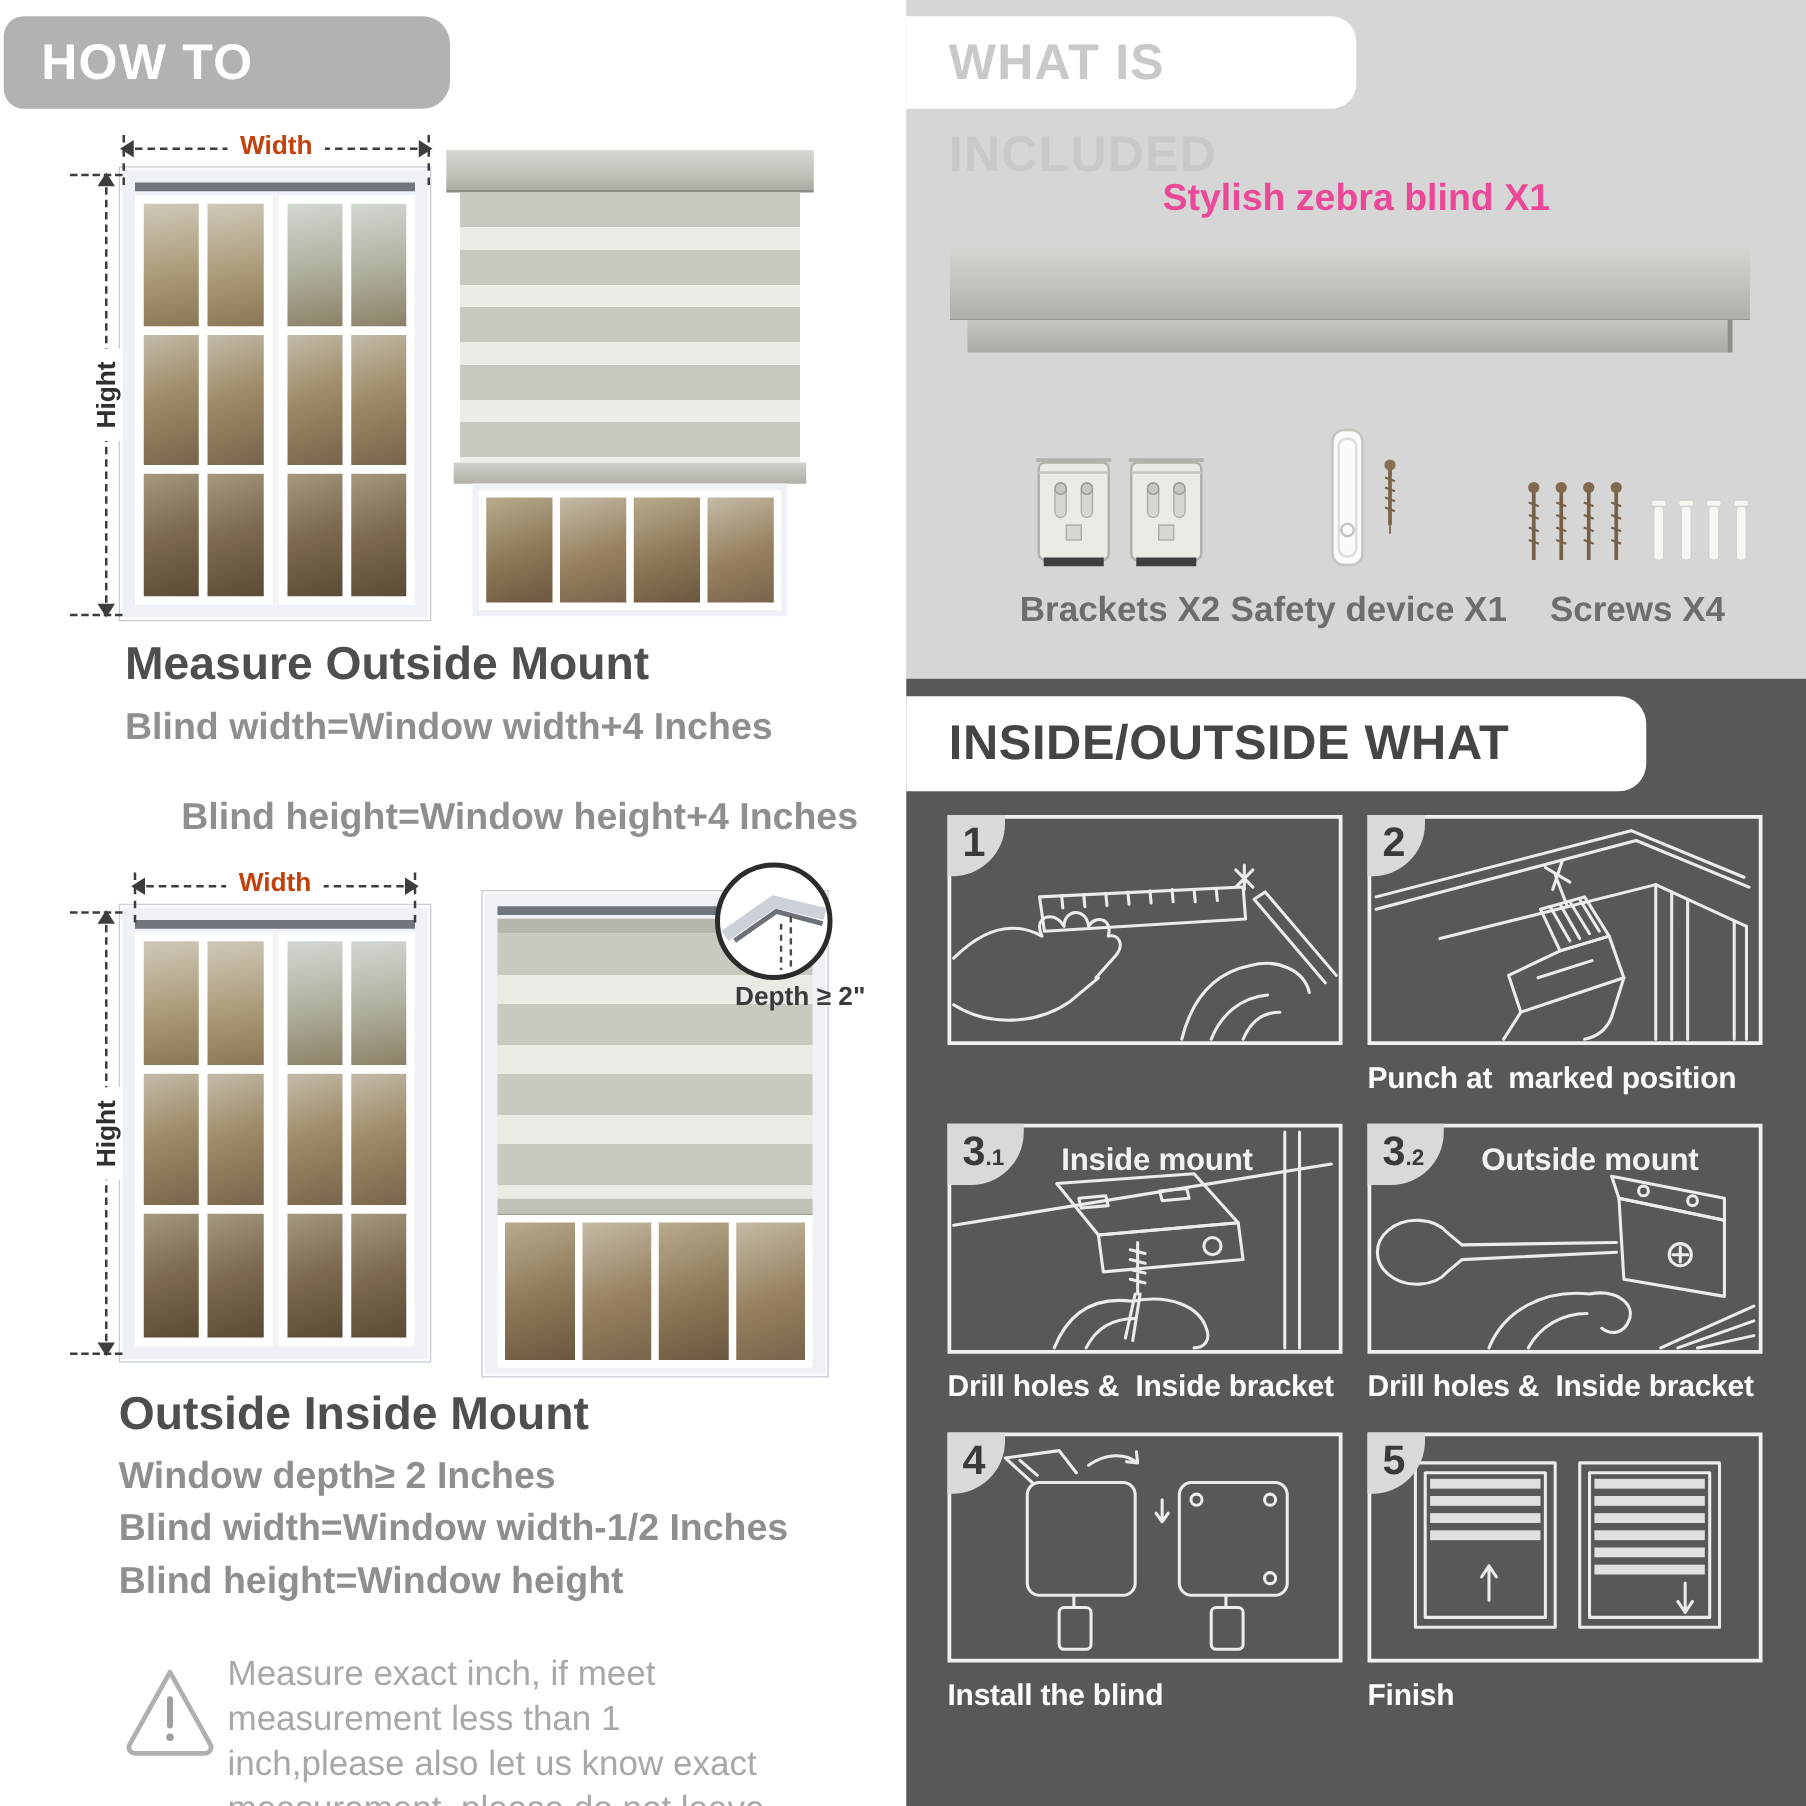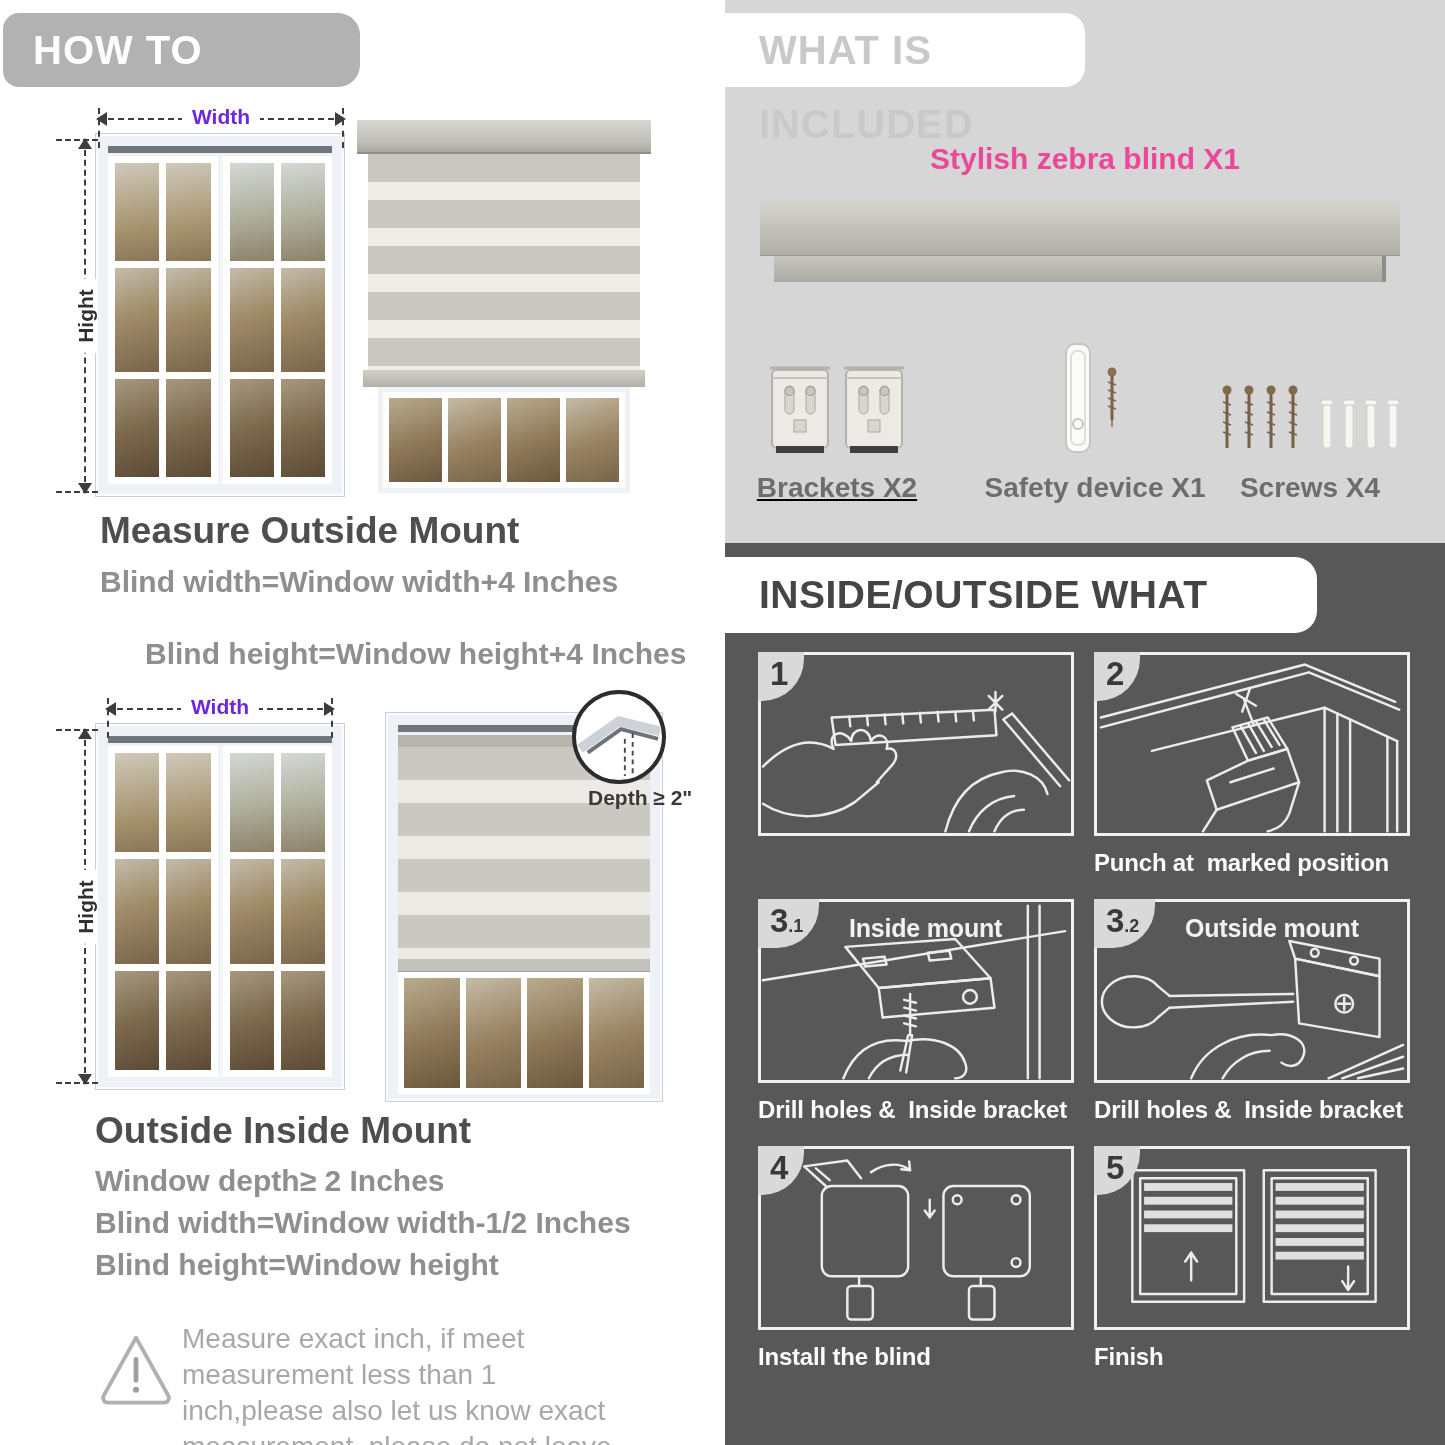--- a/index.html
+++ b/index.html
@@ -25,21 +25,21 @@
   .pane:nth-child(n+5){background:linear-gradient(160deg,#a5997f,#7c694e 50%,#5b4a35);}
 
   
   .h-measure{height:0;border-top:2px dashed #3d3d3d;}
   .h-measure .ah{position:absolute;width:0;height:0;border:7px solid transparent;top:-8px;}
   .h-measure .ah.l{left:-2px;border-right:11px solid #3d3d3d;border-left:0;}
   .h-measure .ah.r{right:-2px;border-left:11px solid #3d3d3d;border-right:0;}
   .h-measure .tick{position:absolute;width:0;height:40px;border-left:2px dashed #3d3d3d;top:-12px;}
   .h-measure .tick.l{left:0;} .h-measure .tick.r{right:0;}
   .m-label{position:absolute;top:-15px;left:50%;transform:translateX(-50%);background:#fff;
-           padding:0 10px;font-size:21px;font-weight:bold;color:#6d28d9;white-space:nowrap;}
+           padding:0 10px;font-size:21px;font-weight:bold;color:#c2410c;white-space:nowrap;}
   .v-measure{width:0;border-left:2px dashed #3d3d3d;}
   .v-measure .ah{position:absolute;width:0;height:0;border:7px solid transparent;left:-8px;}
   .v-measure .ah.u{top:-2px;border-bottom:11px solid #3d3d3d;border-top:0;}
   .v-measure .ah.d{bottom:-2px;border-top:11px solid #3d3d3d;border-bottom:0;}
   .v-measure .tick{position:absolute;height:0;width:42px;border-top:2px dashed #3d3d3d;left:-30px;}
   .v-measure .tick.u{top:-1px;} .v-measure .tick.d{bottom:-1px;}
   .m-label-v{position:absolute;top:50%;left:0;transform:translate(-50%,-50%) rotate(-90deg);
              background:#fff;padding:0 10px;font-size:21px;font-weight:bold;color:#303030;white-space:nowrap;}
 
   
@@ -226,21 +226,21 @@
 
 <div class="abs inc-bg"></div>
 <div class="abs inc-header">WHAT IS INCLUDED</div>
 <div class="abs inc-product">Stylish zebra blind X1</div>
 
 <div class="abs" style="left:760px;top:198px;width:640px;">
   <div class="rail-top"></div>
   <div class="rail-bot"></div>
 </div>
 
-<div class="abs inc-item" style="left:729px;width:216px;text-decoration:underline;">
+<div class="abs inc-item" style="left:788px;width:216px;">
   <div class="item-art">
     <svg width="64" height="100" viewBox="0 0 64 100">
       <path d="M2,8 L62,8" stroke="#b3b1ac" stroke-width="3" fill="none"></path>
       <rect x="4" y="10" width="56" height="78" rx="5" fill="#eceae5" stroke="#b3b1ac" stroke-width="2"></rect>
       <path d="M4,18 L60,18" stroke="#c6c4bf" stroke-width="2"></path>
       <rect x="17" y="26" width="9" height="28" rx="4.5" fill="#d8d6d1" stroke="#a8a6a1"></rect>
       <rect x="38" y="26" width="9" height="28" rx="4.5" fill="#d8d6d1" stroke="#a8a6a1"></rect>
       <circle cx="21.5" cy="31" r="4.5" fill="#c9c7c2" stroke="#98968f"></circle>
       <circle cx="42.5" cy="31" r="4.5" fill="#c9c7c2" stroke="#98968f"></circle>
       <rect x="26" y="60" width="12" height="12" fill="#d8d6d1" stroke="#a8a6a1"></rect>

